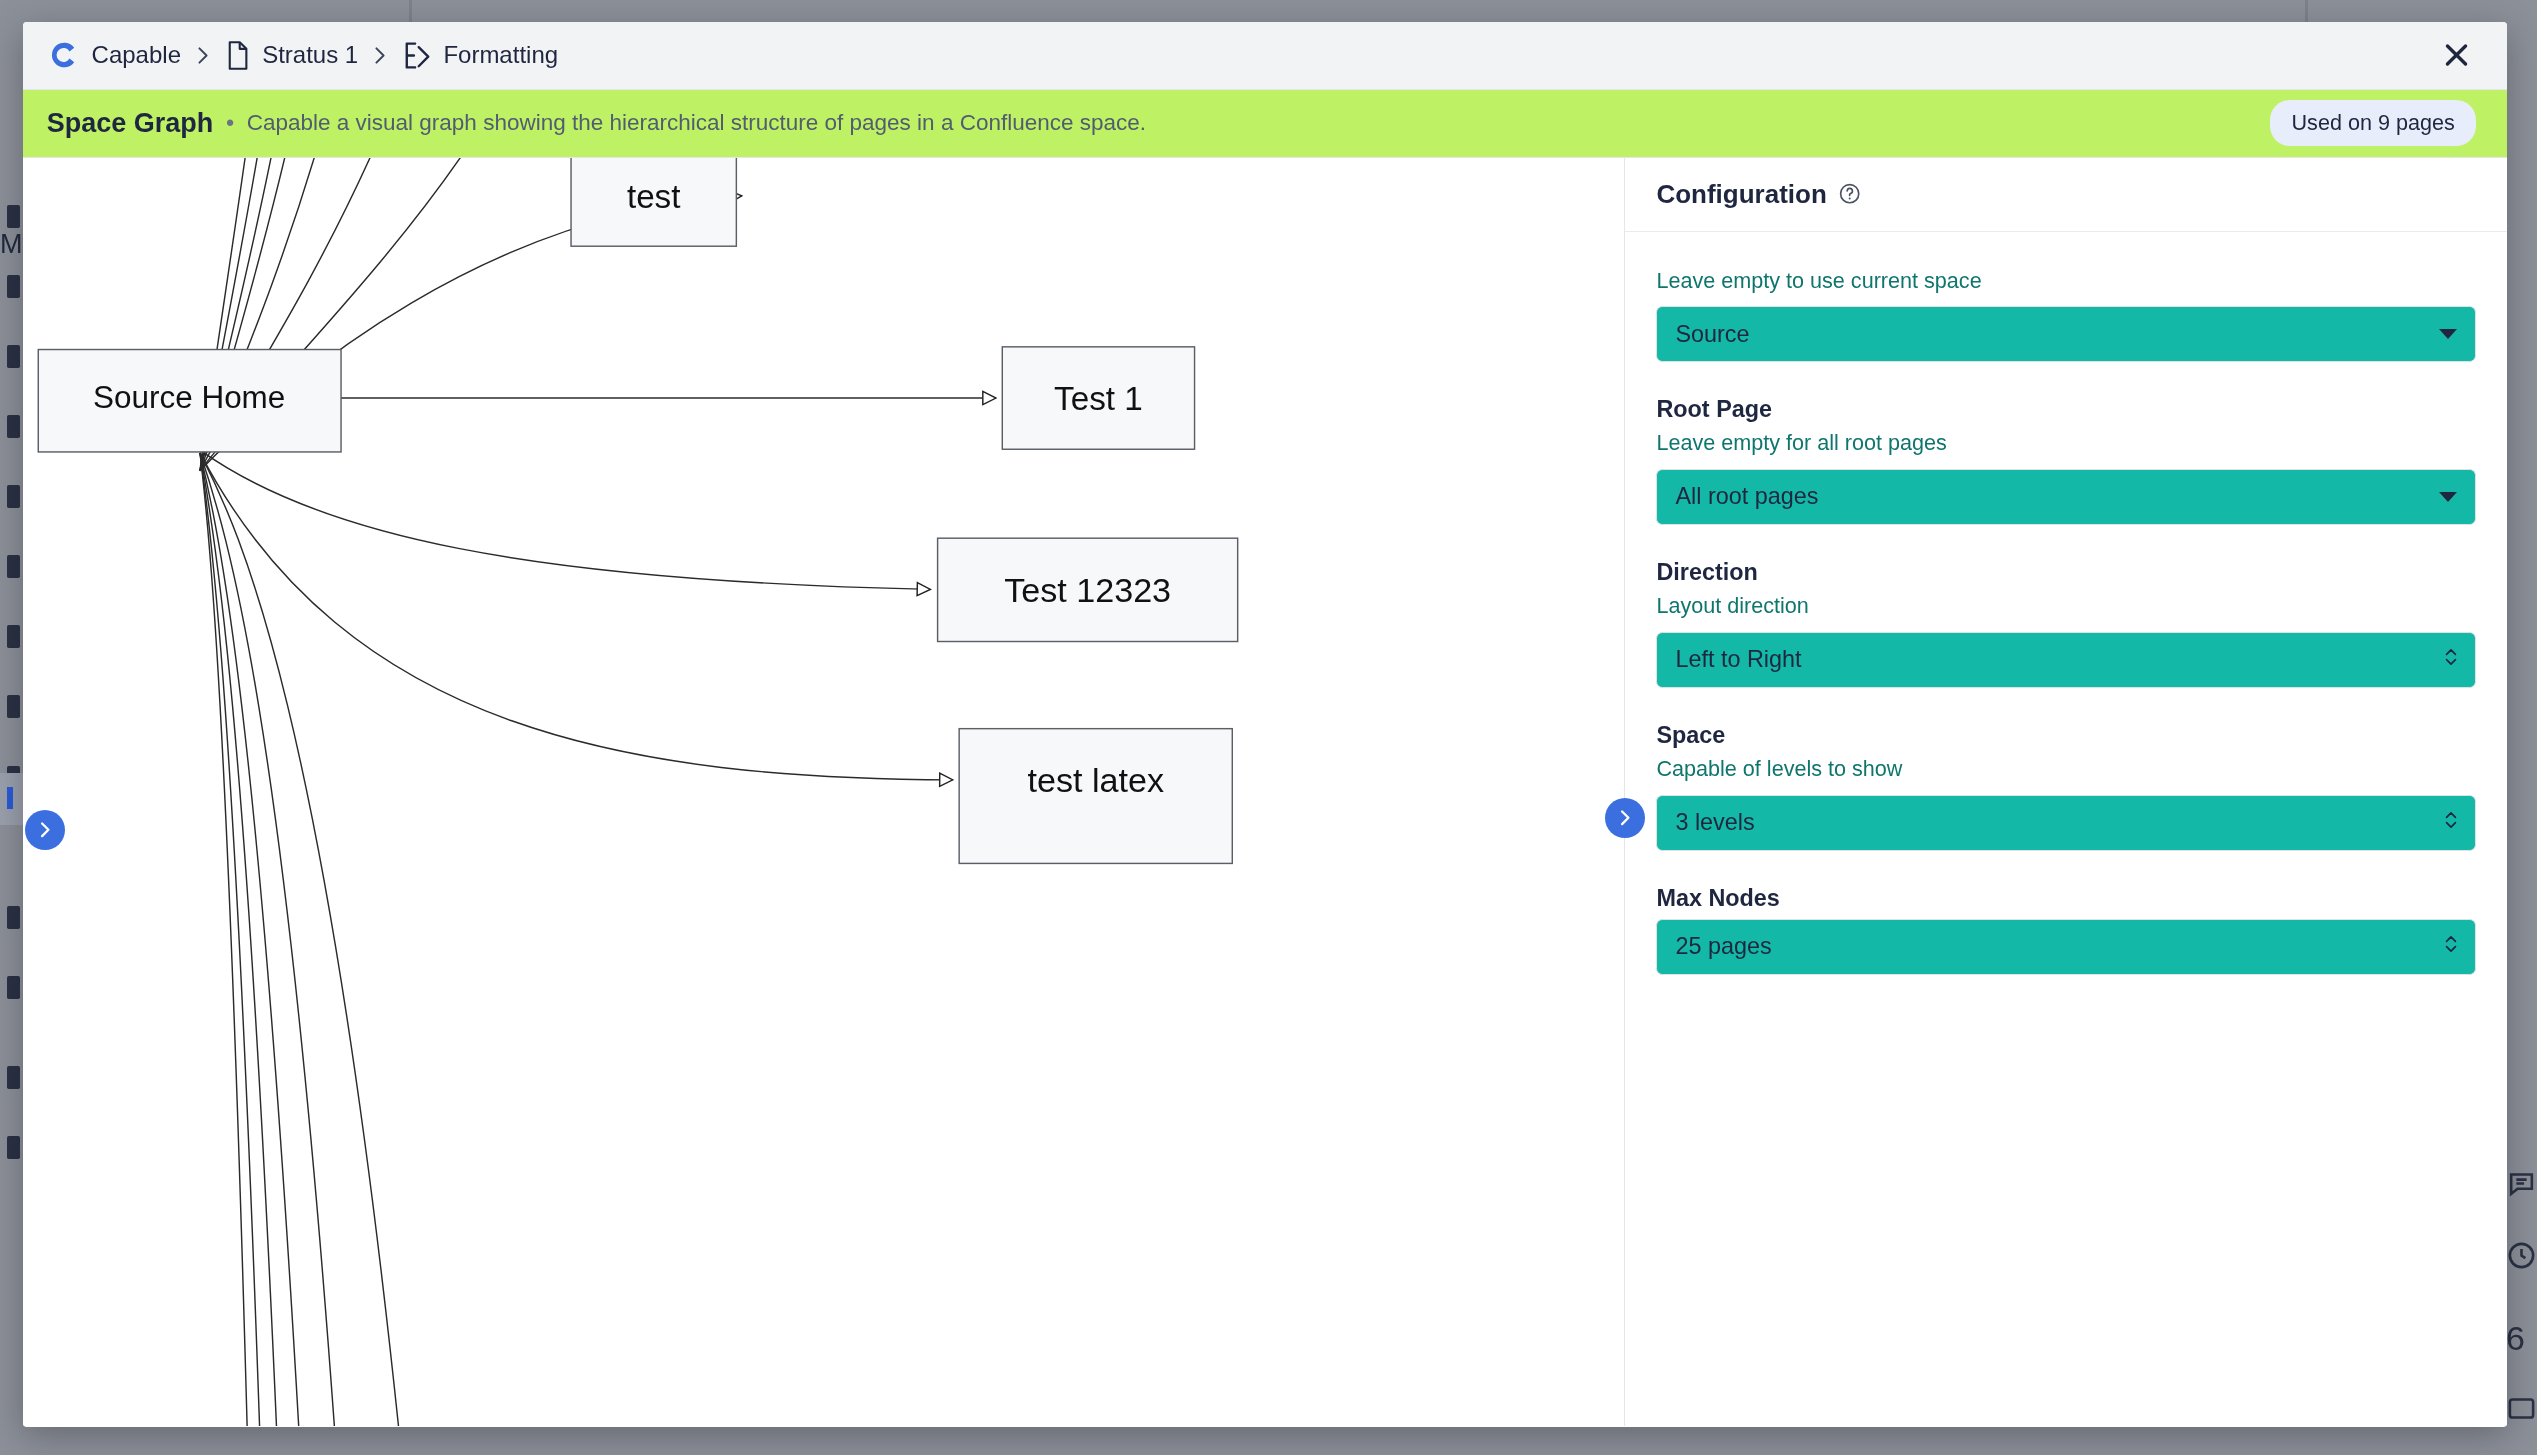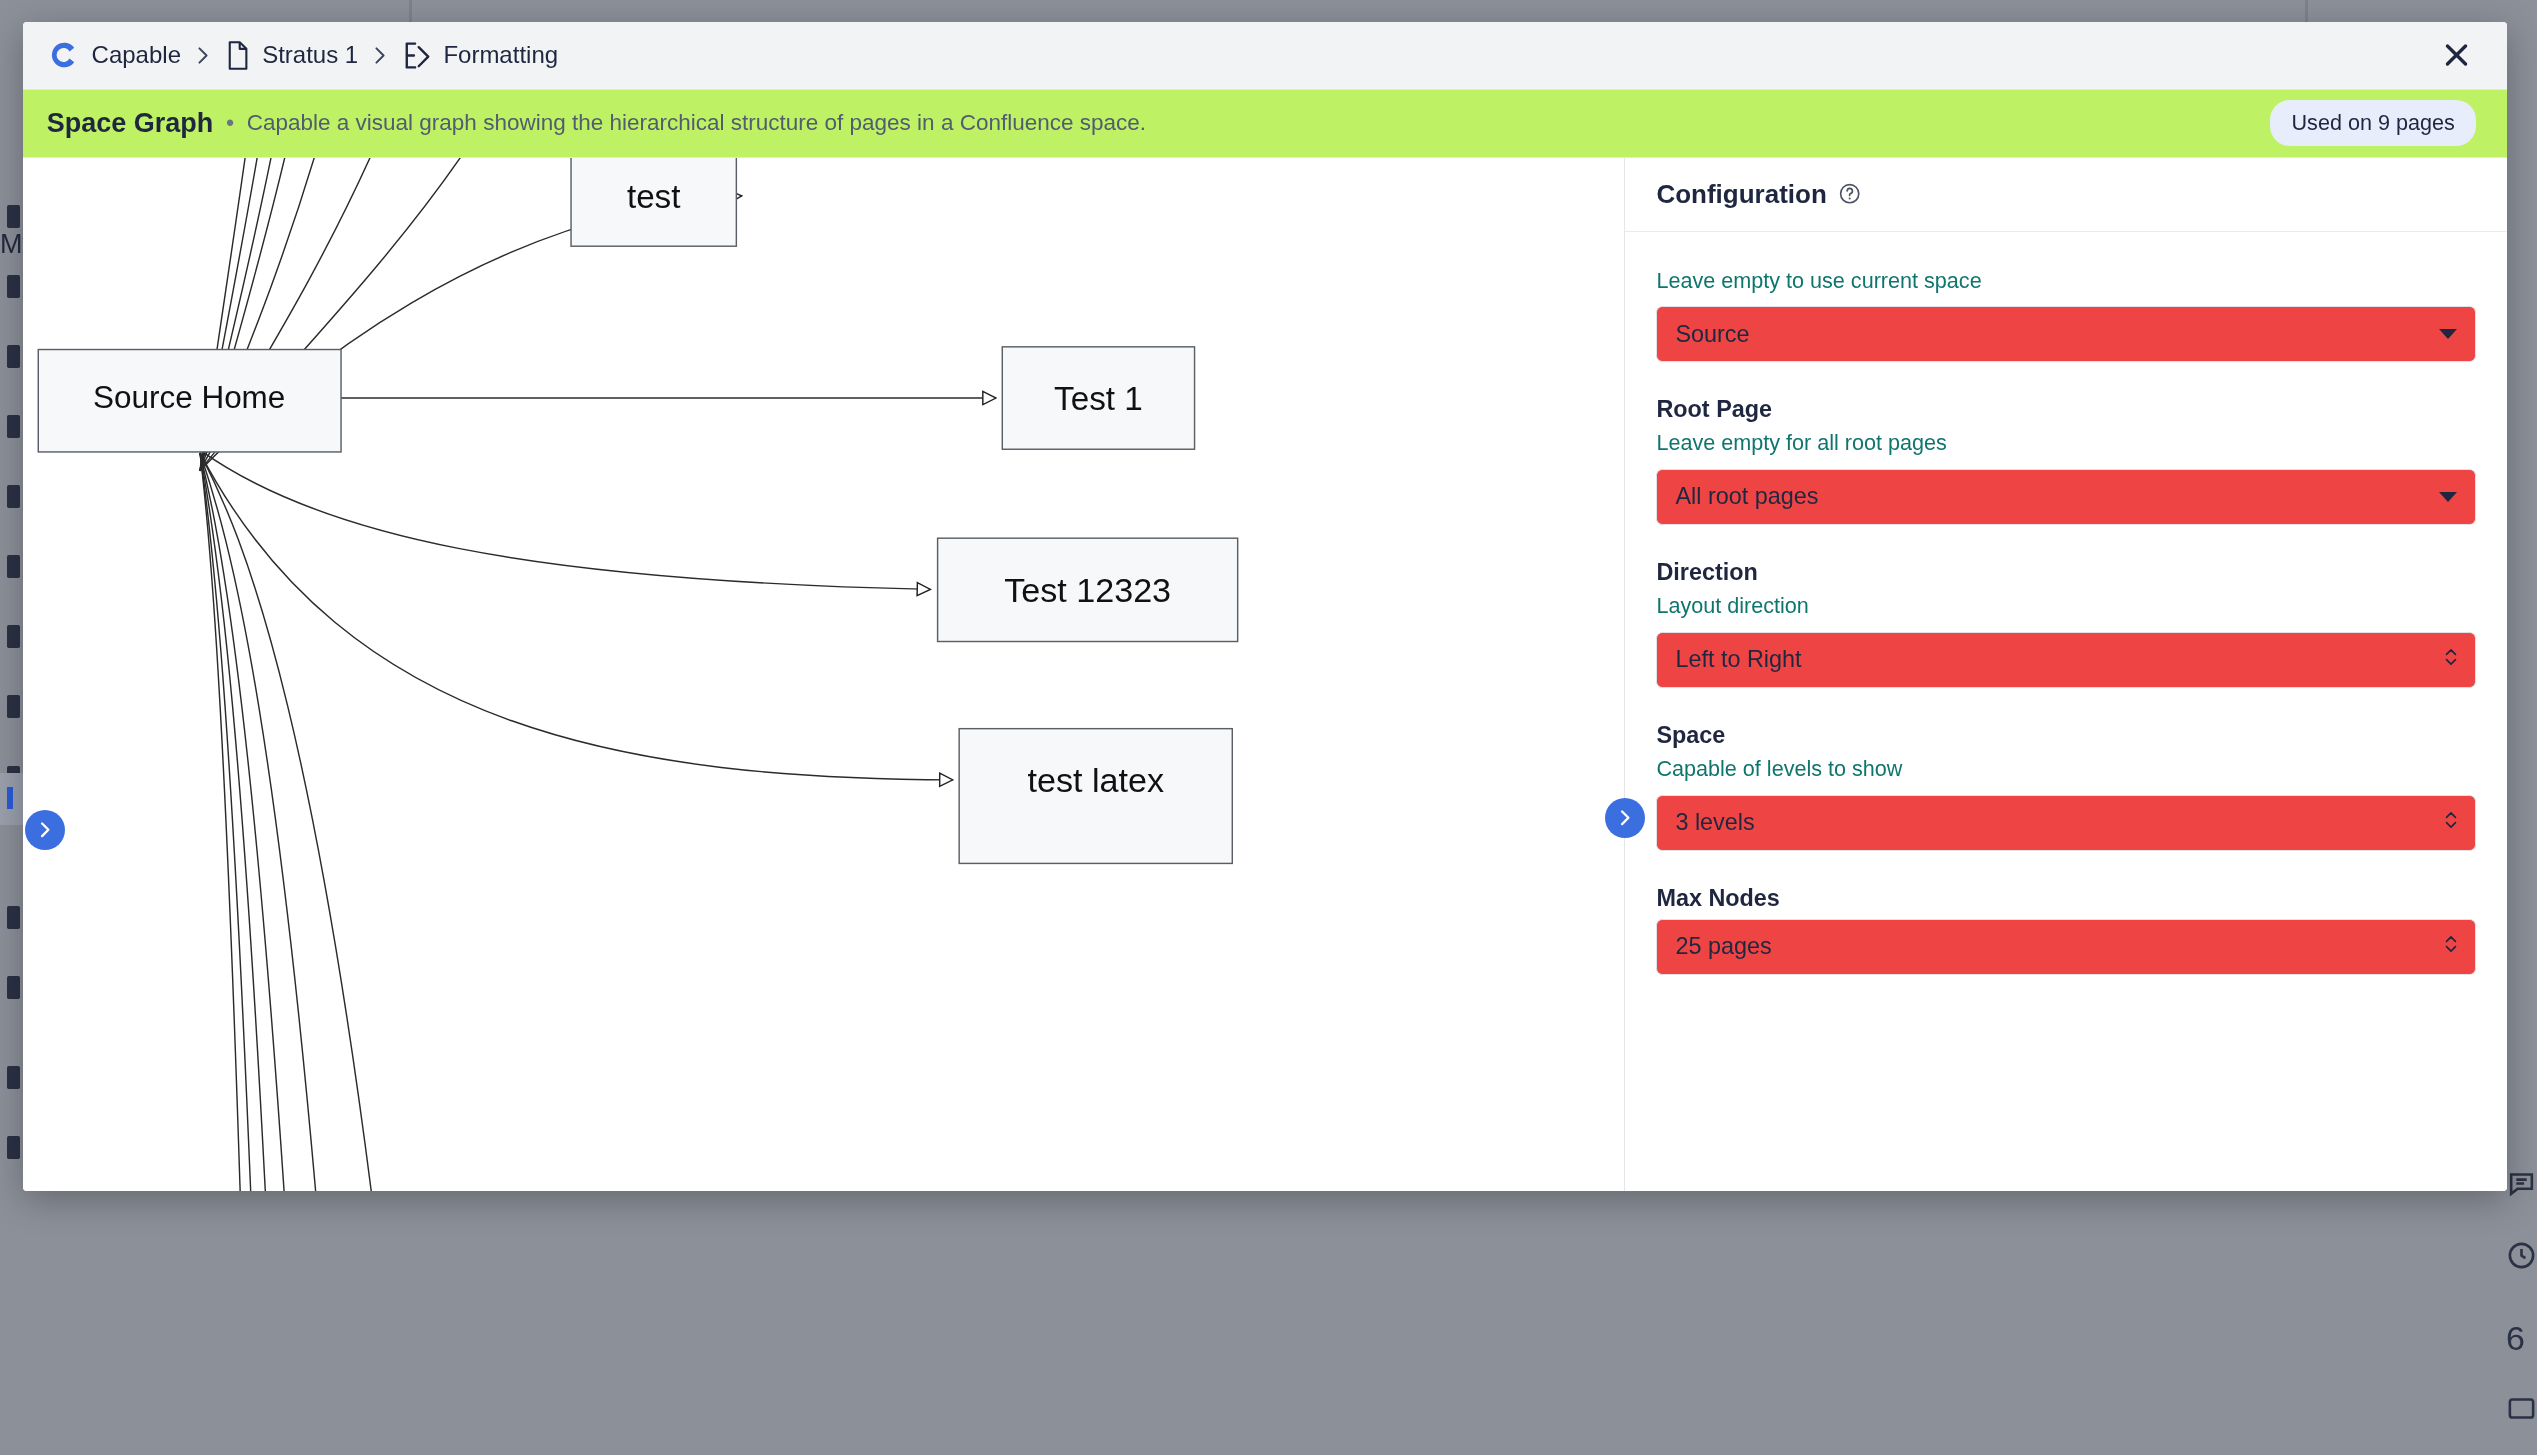--- a/index.html
+++ b/index.html
@@ -79,21 +79,21 @@
     overflow: hidden;
     width: 31px;
   }
 
   
   .modal {
     position: absolute;
     left: 23.4px;
     top: 21.6px;
     width: 2484px;
-    height: 1169px;
+    height: 1405px;
     background: #ffffff;
     border-radius: 4px;
     overflow: hidden;
     box-shadow: 0 9px 36px rgba(0,0,0,.28);
   }
 
   
   .modal-header {
     position: relative;
     height: 68px;
@@ -233,21 +233,21 @@
   .field-hint {
     font-size: 21.6px;
     color: #0f766e;
     margin-bottom: 12.6px;
   }
   .ctrl {
     position: relative;
     height: 56px;
     border: 0.9px solid #dfe2e7;
     border-radius: 6.3px;
-    background: #ef4444;
+    background: #14b8a6;
     display: flex;
     align-items: center;
     padding: 0 50px 0 18px;
     box-sizing: border-box;
     font-size: 23.4px;
     color: #1f2740;
     cursor: pointer;
   }
   .ctrl .tri {
     position: absolute;

